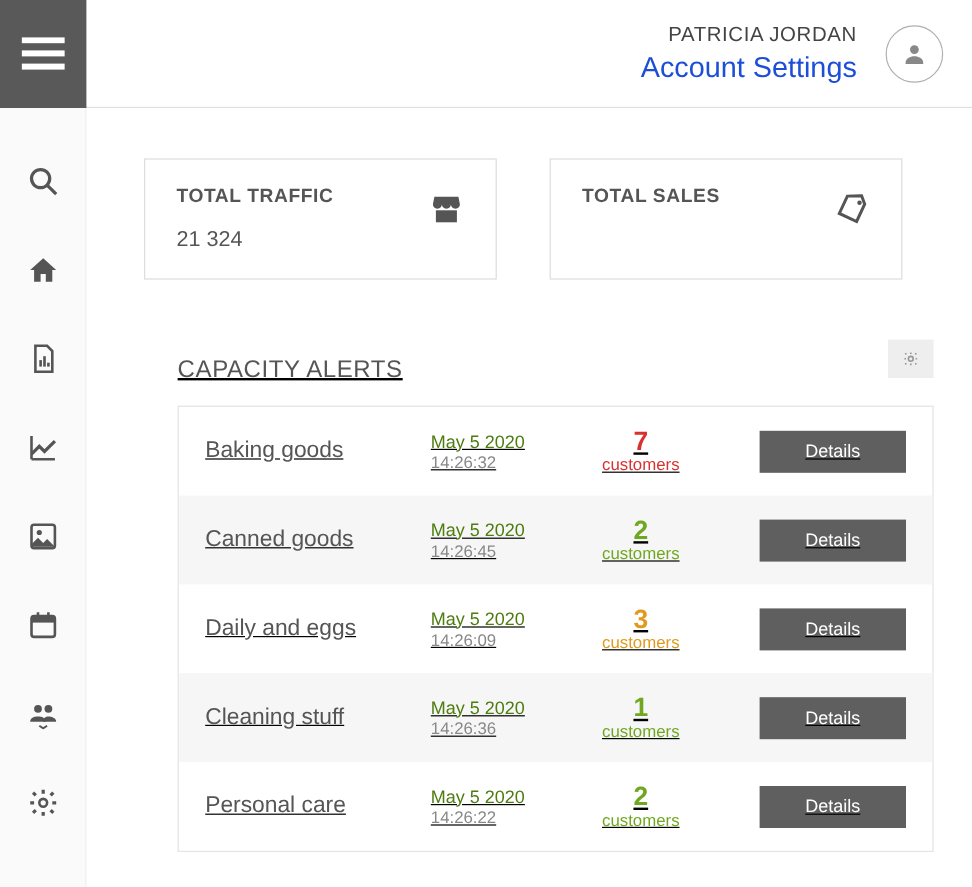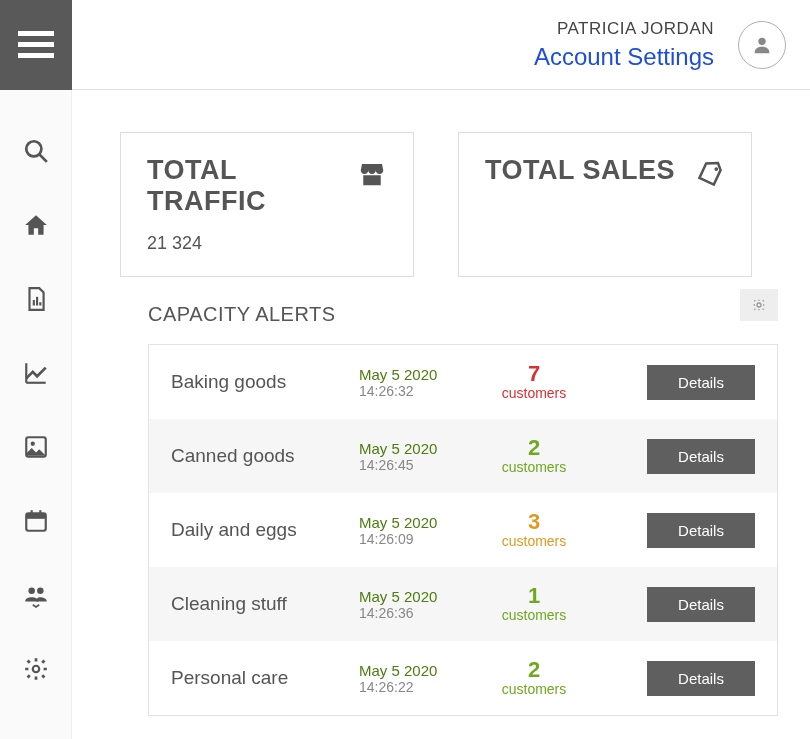--- a/index.html
+++ b/index.html
@@ -16,45 +16,45 @@
 .avatar-circle svg { width: 22px; height: 22px; }
 
 .layout { display: flex; height: calc(739px - 90px); }
 .sidebar { width: 72px; background: #fafafa; border-right: 1px solid #eee; display: flex; flex-direction: column; align-items: center; padding-top: 46px; gap: 44px; }
 .sidebar-item { width: 30px; height: 30px; display: flex; align-items: center; justify-content: center; color: #595959; cursor: pointer; }
 .sidebar-item svg { width: 26px; height: 26px; }
 
 .main { flex: 1; padding: 42px 24px 0 48px; }
 .cards { display: flex; gap: 44px; }
 .card { border: 1px solid #ddd; padding: 22px 26px; width: 294px; display: flex; justify-content: space-between; align-items: flex-start; position: relative; }
-.card-title { font-size: 27px; font-weight: 600; color: #555; letter-spacing: 0.5px; }
+.card-title { font-size: 16px; font-weight: 600; color: #555; letter-spacing: 0.5px; }
 .card-value { font-size: 18px; color: #555; margin-top: 16px; }
 .card-icon { margin-top: 4px; }
 .card-icon svg { width: 30px; height: 30px; }
 
-.alerts-block { margin-top: 26px; margin-left: 28px; margin-right: 8px; position: relative; }
+.alerts-block { margin-top: 64px; margin-left: 28px; margin-right: 8px; position: relative; text-decoration: underline; }
 .alerts-header { display: flex; align-items: center; justify-content: space-between; }
 .alerts-title { font-size: 20px; color: #555; letter-spacing: 0.5px; font-weight: 500; }
 .gear-btn { width: 38px; height: 32px; background: #eee; display: flex; align-items: center; justify-content: center; cursor: pointer; position: absolute; right: 0; top: -14px; }
 .gear-btn svg { width: 16px; height: 16px; }
 
 .alerts-list { border: 1px solid #e3e3e3; margin-top: 18px; }
 .alert-row { display: flex; align-items: center; padding: 18px 22px; gap: 20px; }
 .alert-row.alt { background: #f6f6f6; }
 .alert-name { width: 168px; font-size: 19px; color: #555; font-weight: 500; }
 .alert-time { width: 110px; }
 .alert-date { font-size: 15px; color: #4d7c0f; }
 .alert-clock { font-size: 14px; color: #888; }
 .alert-cust { width: 90px; text-align: center; }
 .alert-count { font-size: 22px; font-weight: 700; line-height: 1; }
 .alert-cust-label { font-size: 14px; }
 .red { color: #d93030; }
 .green { color: #6fa820; }
 .orange { color: #e09a20; }
-.details-btn { margin-left: auto; background: #5f5f5f; color: #fff; border: none; padding: 9px 0; width: 108px; font-size: 15px; cursor: pointer; text-align: center; }
+.details-btn { margin-left: auto; background: #5f5f5f; color: #fff; border: none; padding: 9px 0; width: 122px; font-size: 15px; cursor: pointer; text-align: center; }
 </style>
 </head>
 <body>
 
 <div class="topbar">
   <div class="hamburger-box">
     <svg viewBox="0 0 36 28">
         <rect y="0" width="36" height="5" fill="#fff"></rect>
         <rect y="11" width="36" height="5" fill="#fff"></rect>
         <rect y="22" width="36" height="5" fill="#fff"></rect>

